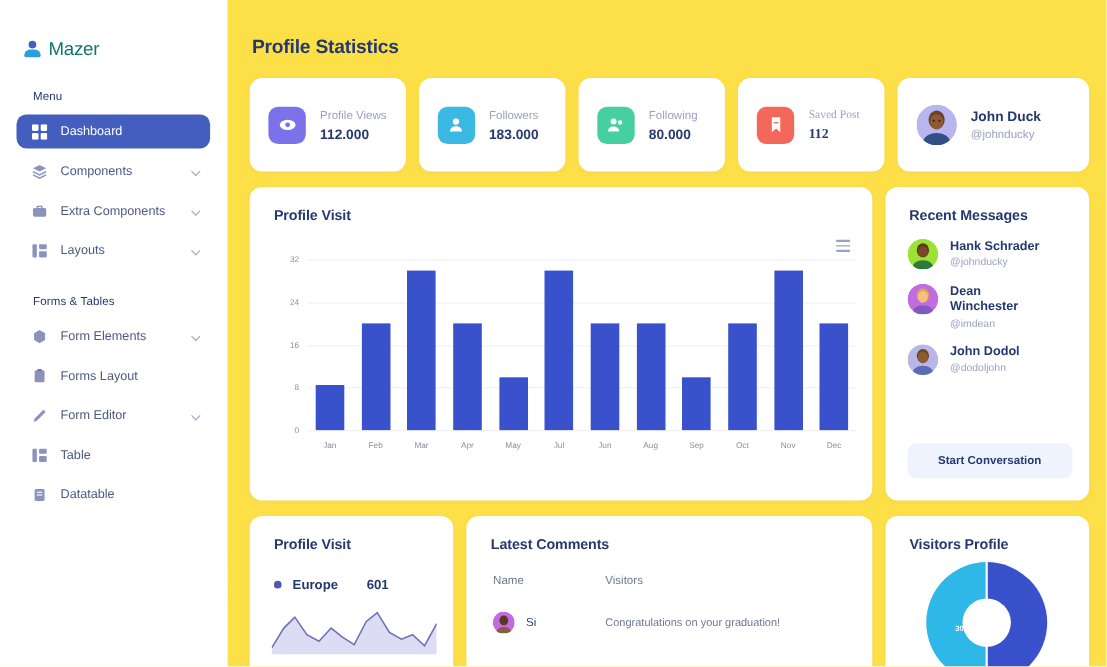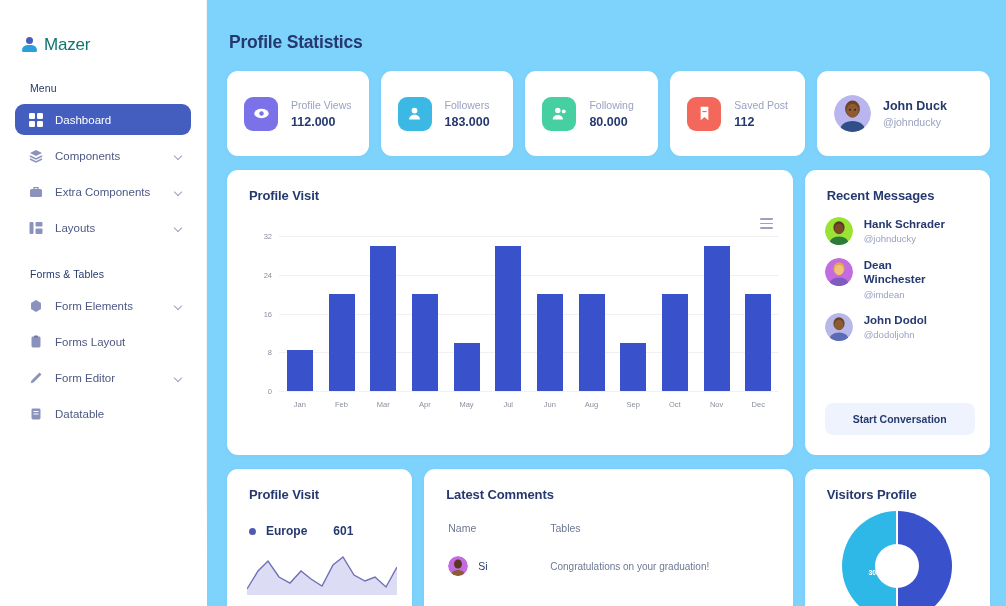--- a/index.html
+++ b/index.html
@@ -77,21 +77,21 @@
   .sidebar-fade {
     position: absolute; left: 0; bottom: 0;
     width: 207px; height: 130px;
     background: linear-gradient(to bottom, rgba(255,255,255,0) 0%, #ffffff 60%);
     pointer-events: none;
   }
 
   
   .main {
     flex: 1; height: 606px;
-    background: #7dd3fc;
+    background: #fde047;
     overflow: hidden;
     position: relative;
   }
   .page-title {
     font-size: 17.5px; font-weight: 700; color: #25396f;
     padding: 32px 0 0 22px;
     letter-spacing: -0.2px;
   }
 
   
@@ -103,21 +103,21 @@
     background: #ffffff;
     border-radius: 11px;
     height: 85px;
     display: flex; align-items: center;
     padding: 0 17px;
     box-shadow: 0 1px 4px rgba(90,100,140,0.05);
   }
   .stat-card.s1 { width: 145px; }
   .stat-card.s2 { width: 145px; }
   .stat-card.s3 { width: 145px; }
-  .stat-card.s4 { width: 145px; }
+  .stat-card.s4 { width: 145px; font-family: Liberation Serif, serif; }
   .stat-card.profile { width: 190px; }
   .stat-ico {
     width: 34px; height: 34px; border-radius: 9px;
     flex: 0 0 34px;
     display: flex; align-items: center; justify-content: center;
     margin-right: 13px;
   }
   .stat-label { font-size: 10.5px; color: #9aa2c0; margin-bottom: 4px; white-space: nowrap; }
   .stat-value { font-size: 12.5px; font-weight: 700; color: #25396f; }
 
@@ -339,20 +339,30 @@
     <div class="nav-item">
       <span class="nav-ico">
         <svg width="14" height="14" viewBox="0 0 14 14">
             <path d="M10.5 1.5l2 2L4.5 11.5l-2.8.8.8-2.8z" fill="#8b93bd"></path>
           </svg>
       </span>
       <span class="nav-label">Form Editor</span>
       <span class="chev"></span>
     </div>
 
+    <div class="nav-item">
+      <span class="nav-ico">
+        <svg width="14" height="14" viewBox="0 0 14 14">
+            <rect x="0.5" y="1" width="4" height="12" rx="1" fill="#8b93bd"></rect>
+            <rect x="6.5" y="1" width="7" height="4.5" rx="1" fill="#8b93bd"></rect>
+            <rect x="6.5" y="7.5" width="7" height="5.5" rx="1" fill="#8b93bd"></rect>
+          </svg>
+      </span>
+      <span class="nav-label">Table</span>
+    </div>
 
     <div class="nav-item">
       <span class="nav-ico">
         <svg width="14" height="14" viewBox="0 0 14 14">
             <rect x="2.5" y="1.5" width="9" height="11" rx="1.4" fill="#8b93bd"></rect>
             <rect x="4.5" y="4" width="5" height="1" fill="#fff"></rect>
             <rect x="4.5" y="6.5" width="5" height="1" fill="#fff"></rect>
           </svg>
       </span>
       <span class="nav-label">Datatable</span>
@@ -584,21 +594,21 @@
         <svg class="spark" viewBox="0 0 150 46" preserveAspectRatio="none">
           <path d="M0 40 L11 22 L21 12 L32 28 L43 34 L54 22 L64 30 L75 37 L86 16 L96 8 L107 26 L118 32 L128 28 L139 38 L150 18 L150 46 L0 46 Z" fill="#dcdcf5"></path>
           <path d="M0 40 L11 22 L21 12 L32 28 L43 34 L54 22 L64 30 L75 37 L86 16 L96 8 L107 26 L118 32 L128 28 L139 38 L150 18" fill="none" stroke="#6f6fb5" stroke-width="1.4"></path>
         </svg>
       </section>
 
       <section class="card lc-card">
         <div class="card-title">Latest Comments</div>
         <div class="lc-head">
           <span class="c1">Name</span>
-          <span>Tables</span>
+          <span>Visitors</span>
         </div>
         <div class="lc-row">
           <span class="lc-av">
             <svg width="20" height="20" viewBox="0 0 40 40">
                 <circle cx="20" cy="20" r="20" fill="#c36be0"></circle>
                 <ellipse cx="20" cy="16" rx="8" ry="9" fill="#5b3620"></ellipse>
                 <path d="M6 40c0-8 6.5-12 14-12s14 4 14 12z" fill="#8a5c3c"></path>
               </svg>
           </span>
           <span class="lc-name">Si</span>

